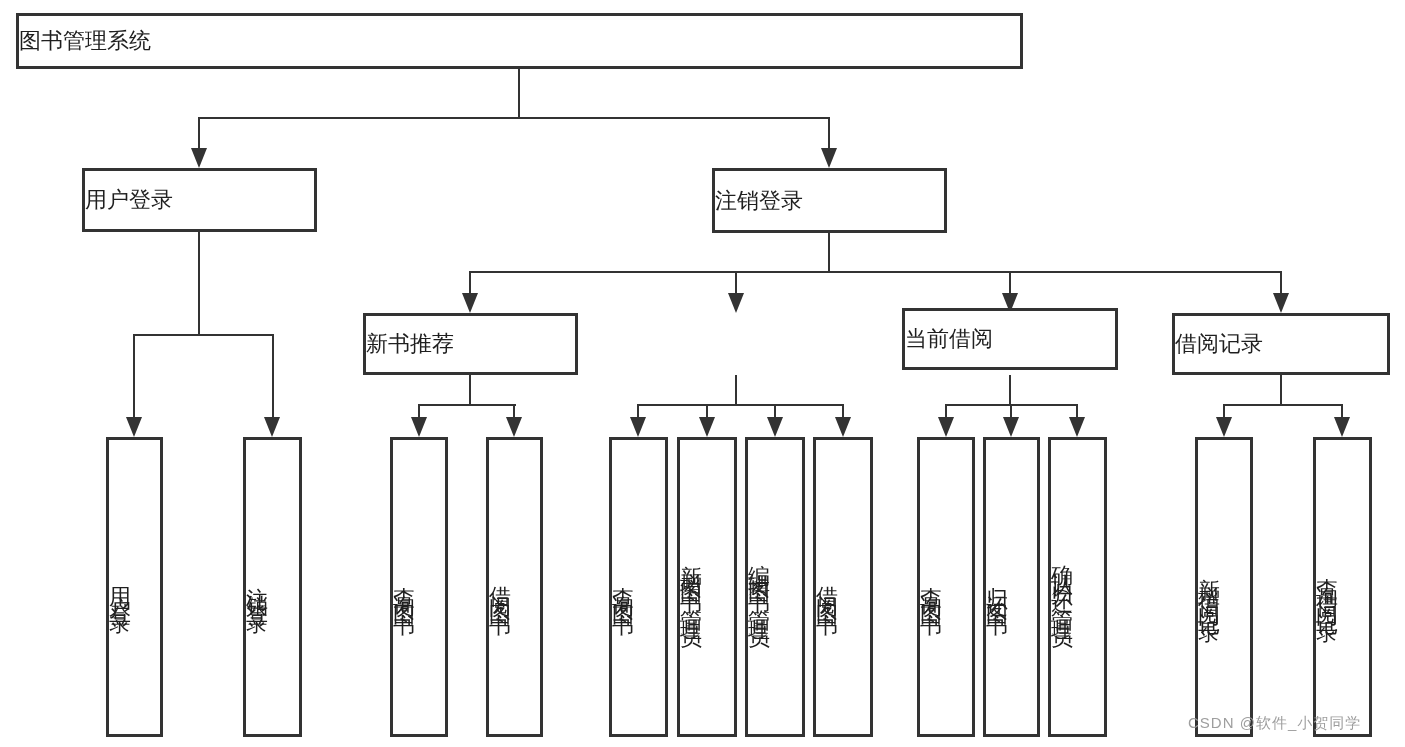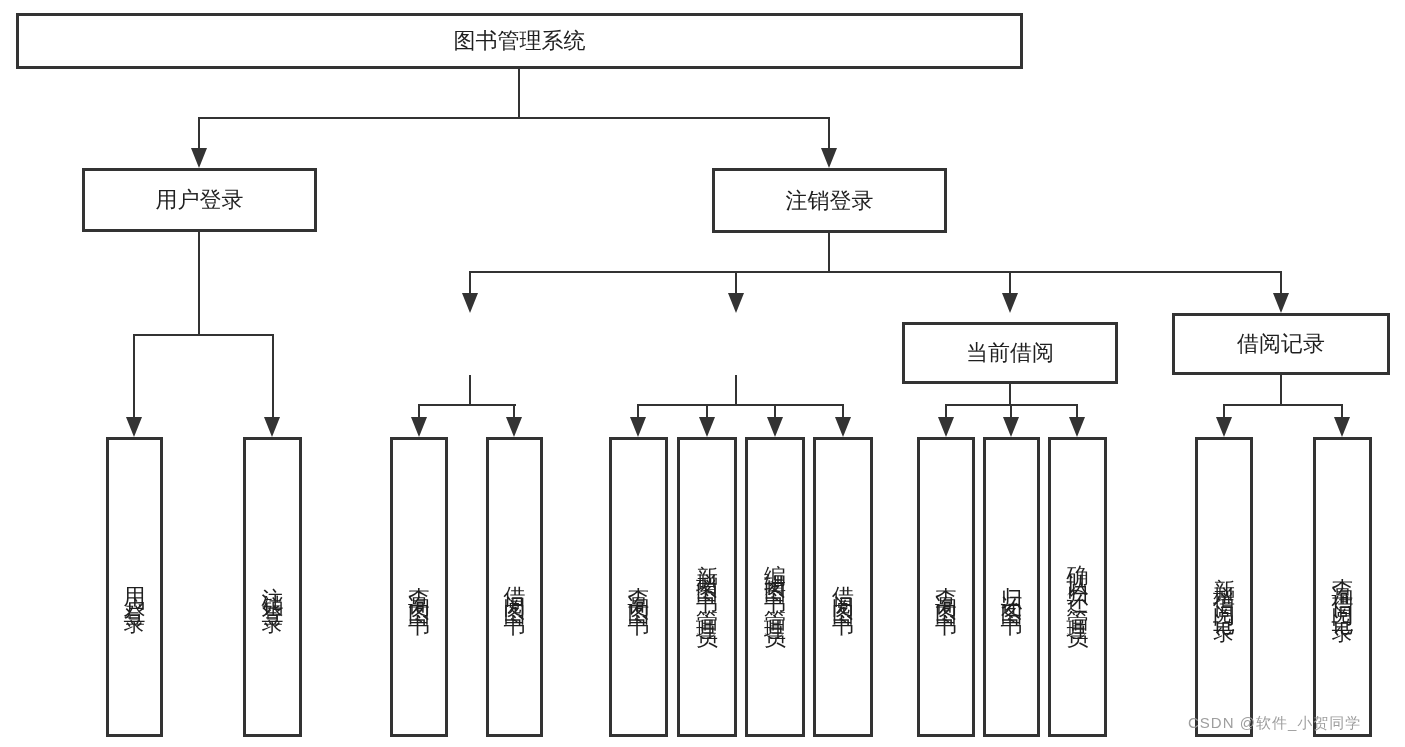--- a/index.html
+++ b/index.html
@@ -8,21 +8,21 @@
     --box-bg:#ffffff;
     --wm:#9e9e9e;
   }
   html,body{margin:0;padding:0;background:#ffffff;}
   #canvas{
     position:relative;width:1405px;height:747px;background:var(--box-bg);
     font-family:"Liberation Sans","DejaVu Sans",sans-serif;overflow:hidden;
   }
   .box{
     position:absolute;background:var(--box-bg);border:3px solid var(--line);
-    box-sizing:border-box;display:flex;align-items:center;justify-content:center;
+    box-sizing:border-box;display:flex;align-items:center;justify-content:flex-start;
     z-index:2;
     font-family:Liberation Serif, serif;
   }
   .box span{font-size:22px;color:var(--text);white-space:nowrap;}
   .v span{writing-mode:vertical-rl;letter-spacing:9px;line-height:1;white-space:normal;}
   .vline,.hline{position:absolute;background:var(--line);z-index:1;}
   .vline{width:2px;}
   .hline{height:2px;}
   .arrow{
     position:absolute;width:0;height:0;z-index:1;
@@ -44,23 +44,26 @@
   </div>
 
   <div class="box" style="left:82px;top:168px;width:235px;height:64px">
     <span>用户登录</span>
   </div>
 
   <div class="box" style="left:712px;top:168px;width:235px;height:65px">
     <span>注销登录</span>
   </div>
 
+  <div class="box" style="left:363px;top:313px;width:215px;height:62px">
+    <span>新书推荐</span>
+  </div>
 
 
-  <div class="box" style="left:902px;top:322px;width:216px;height:62px">
+  <div class="box" style="left:902px;top:308px;width:216px;height:62px">
     <span>当前借阅</span>
   </div>
 
   <div class="box" style="left:1172px;top:313px;width:218px;height:62px">
     <span>借阅记录</span>
   </div>
 
   <div class="box v" style="left:106px;top:437px;width:57px;height:300px">
     <span>用户登录</span>
   </div>

